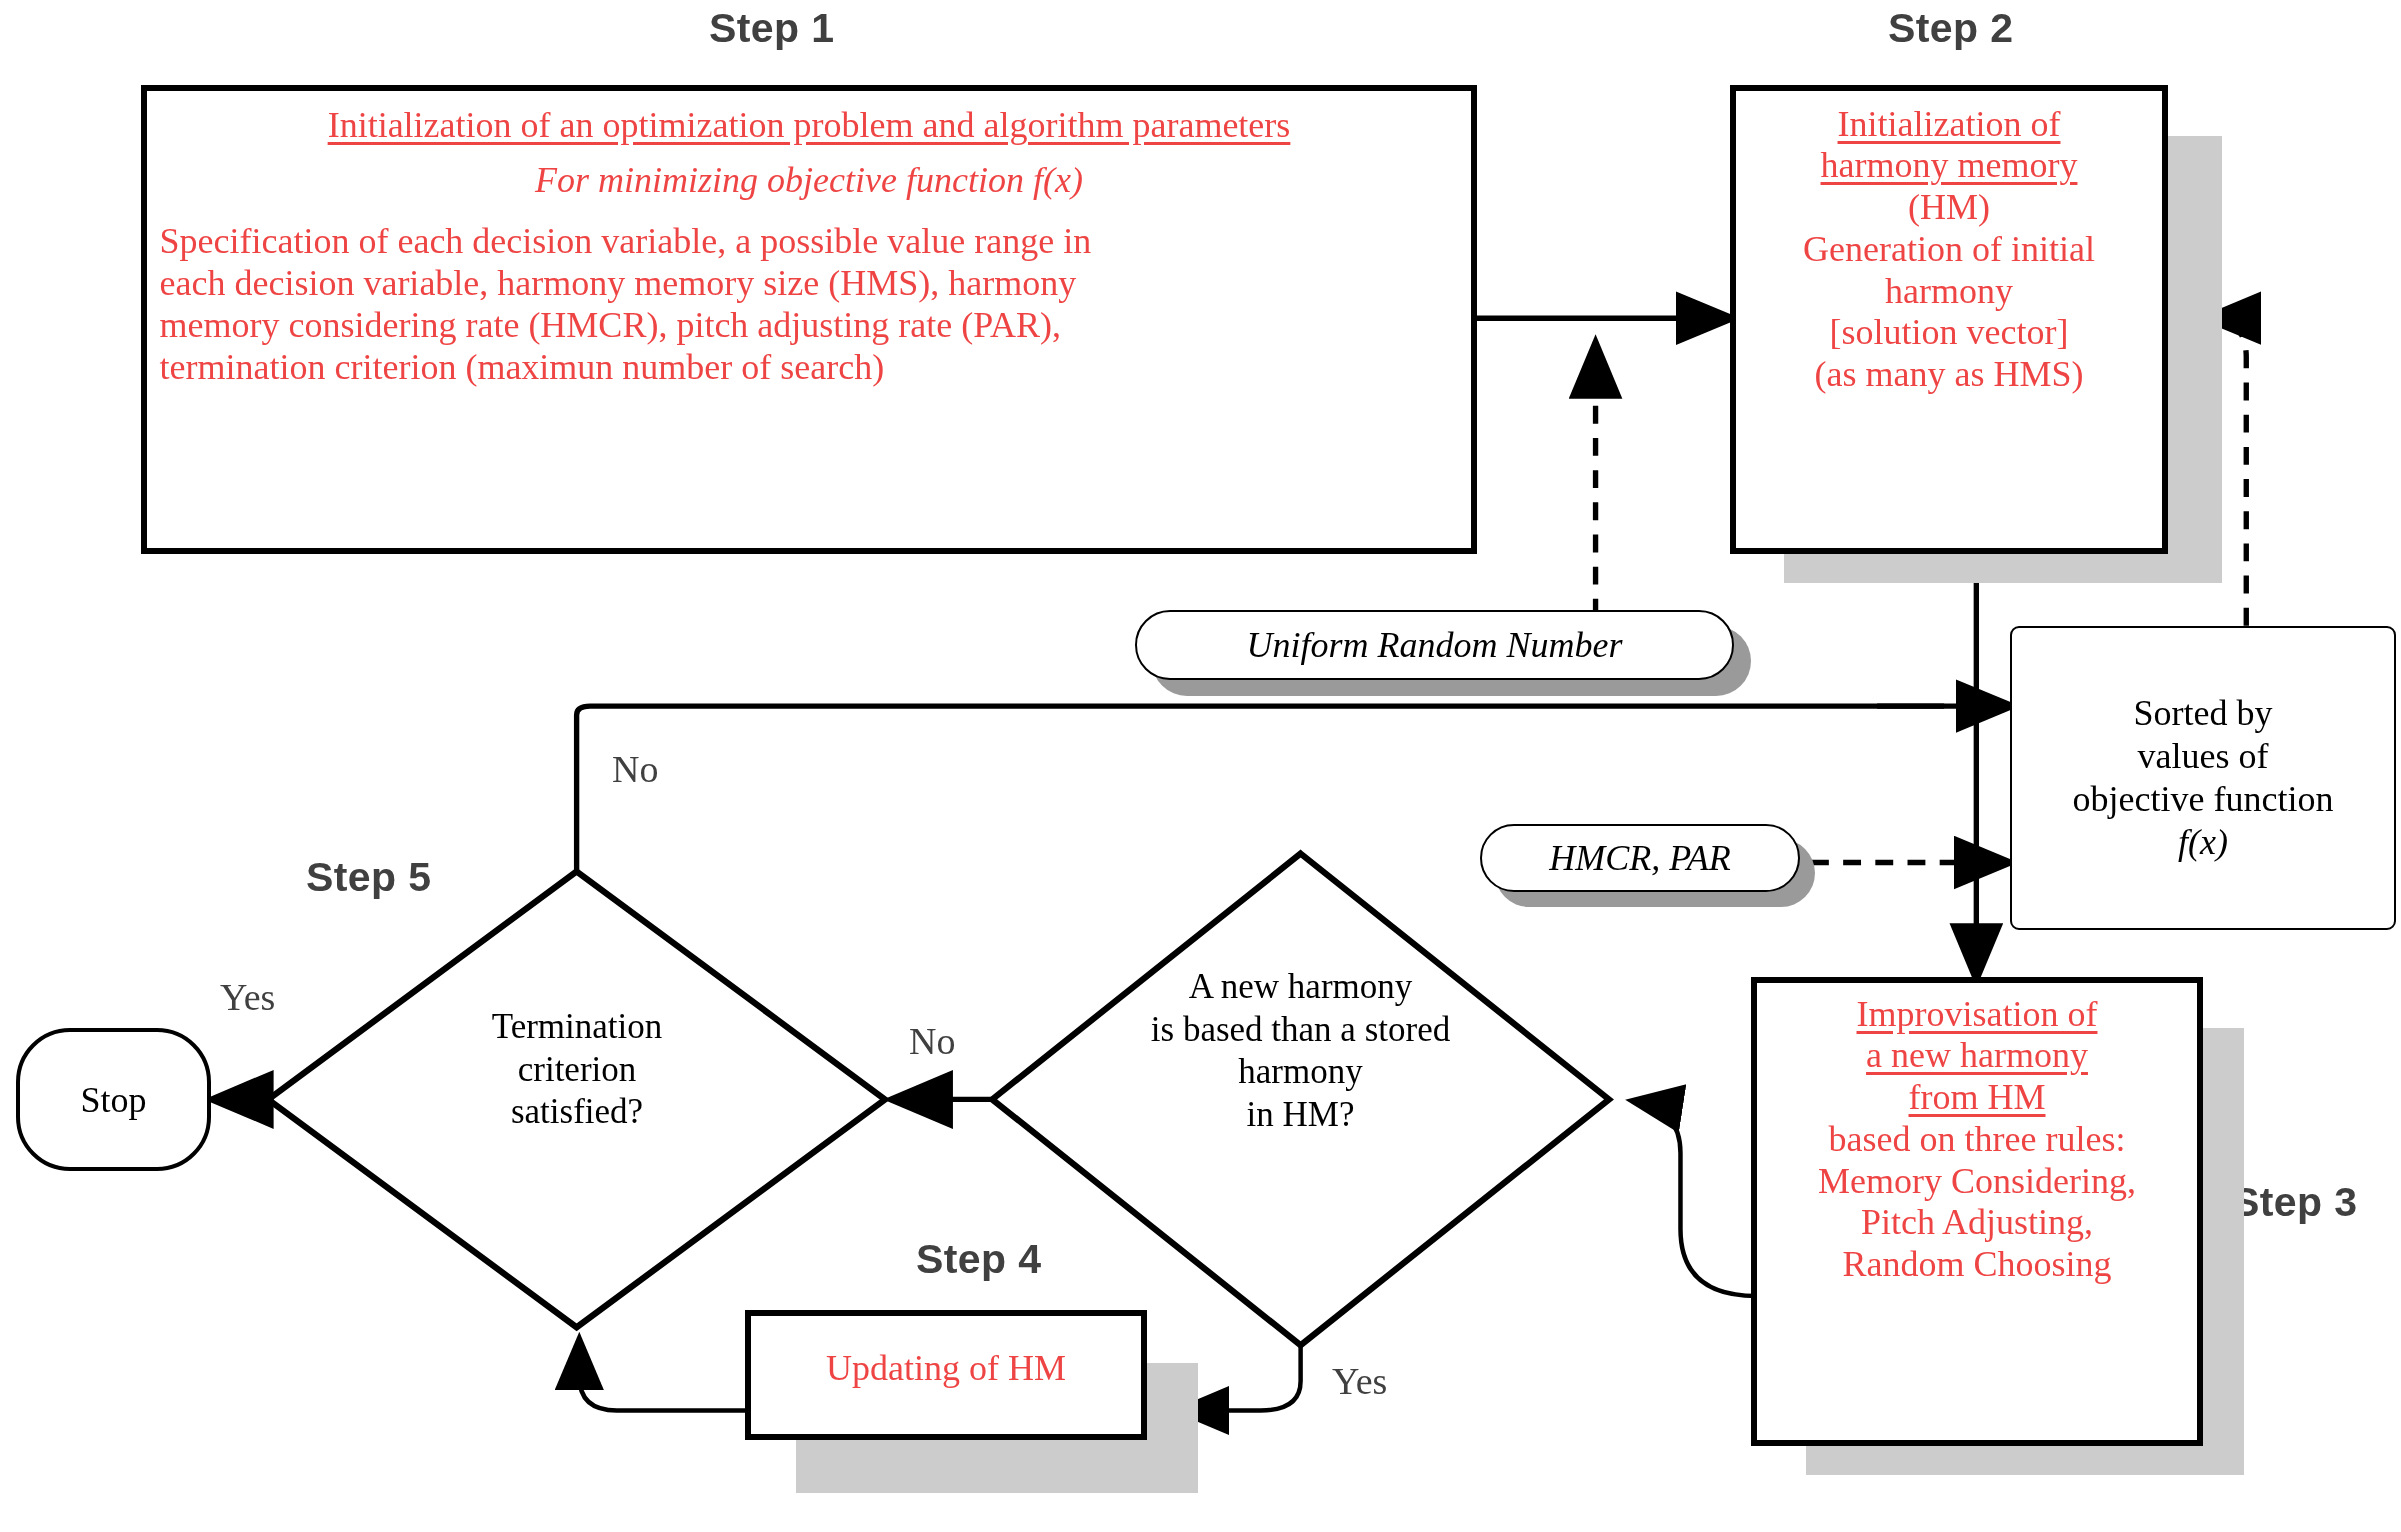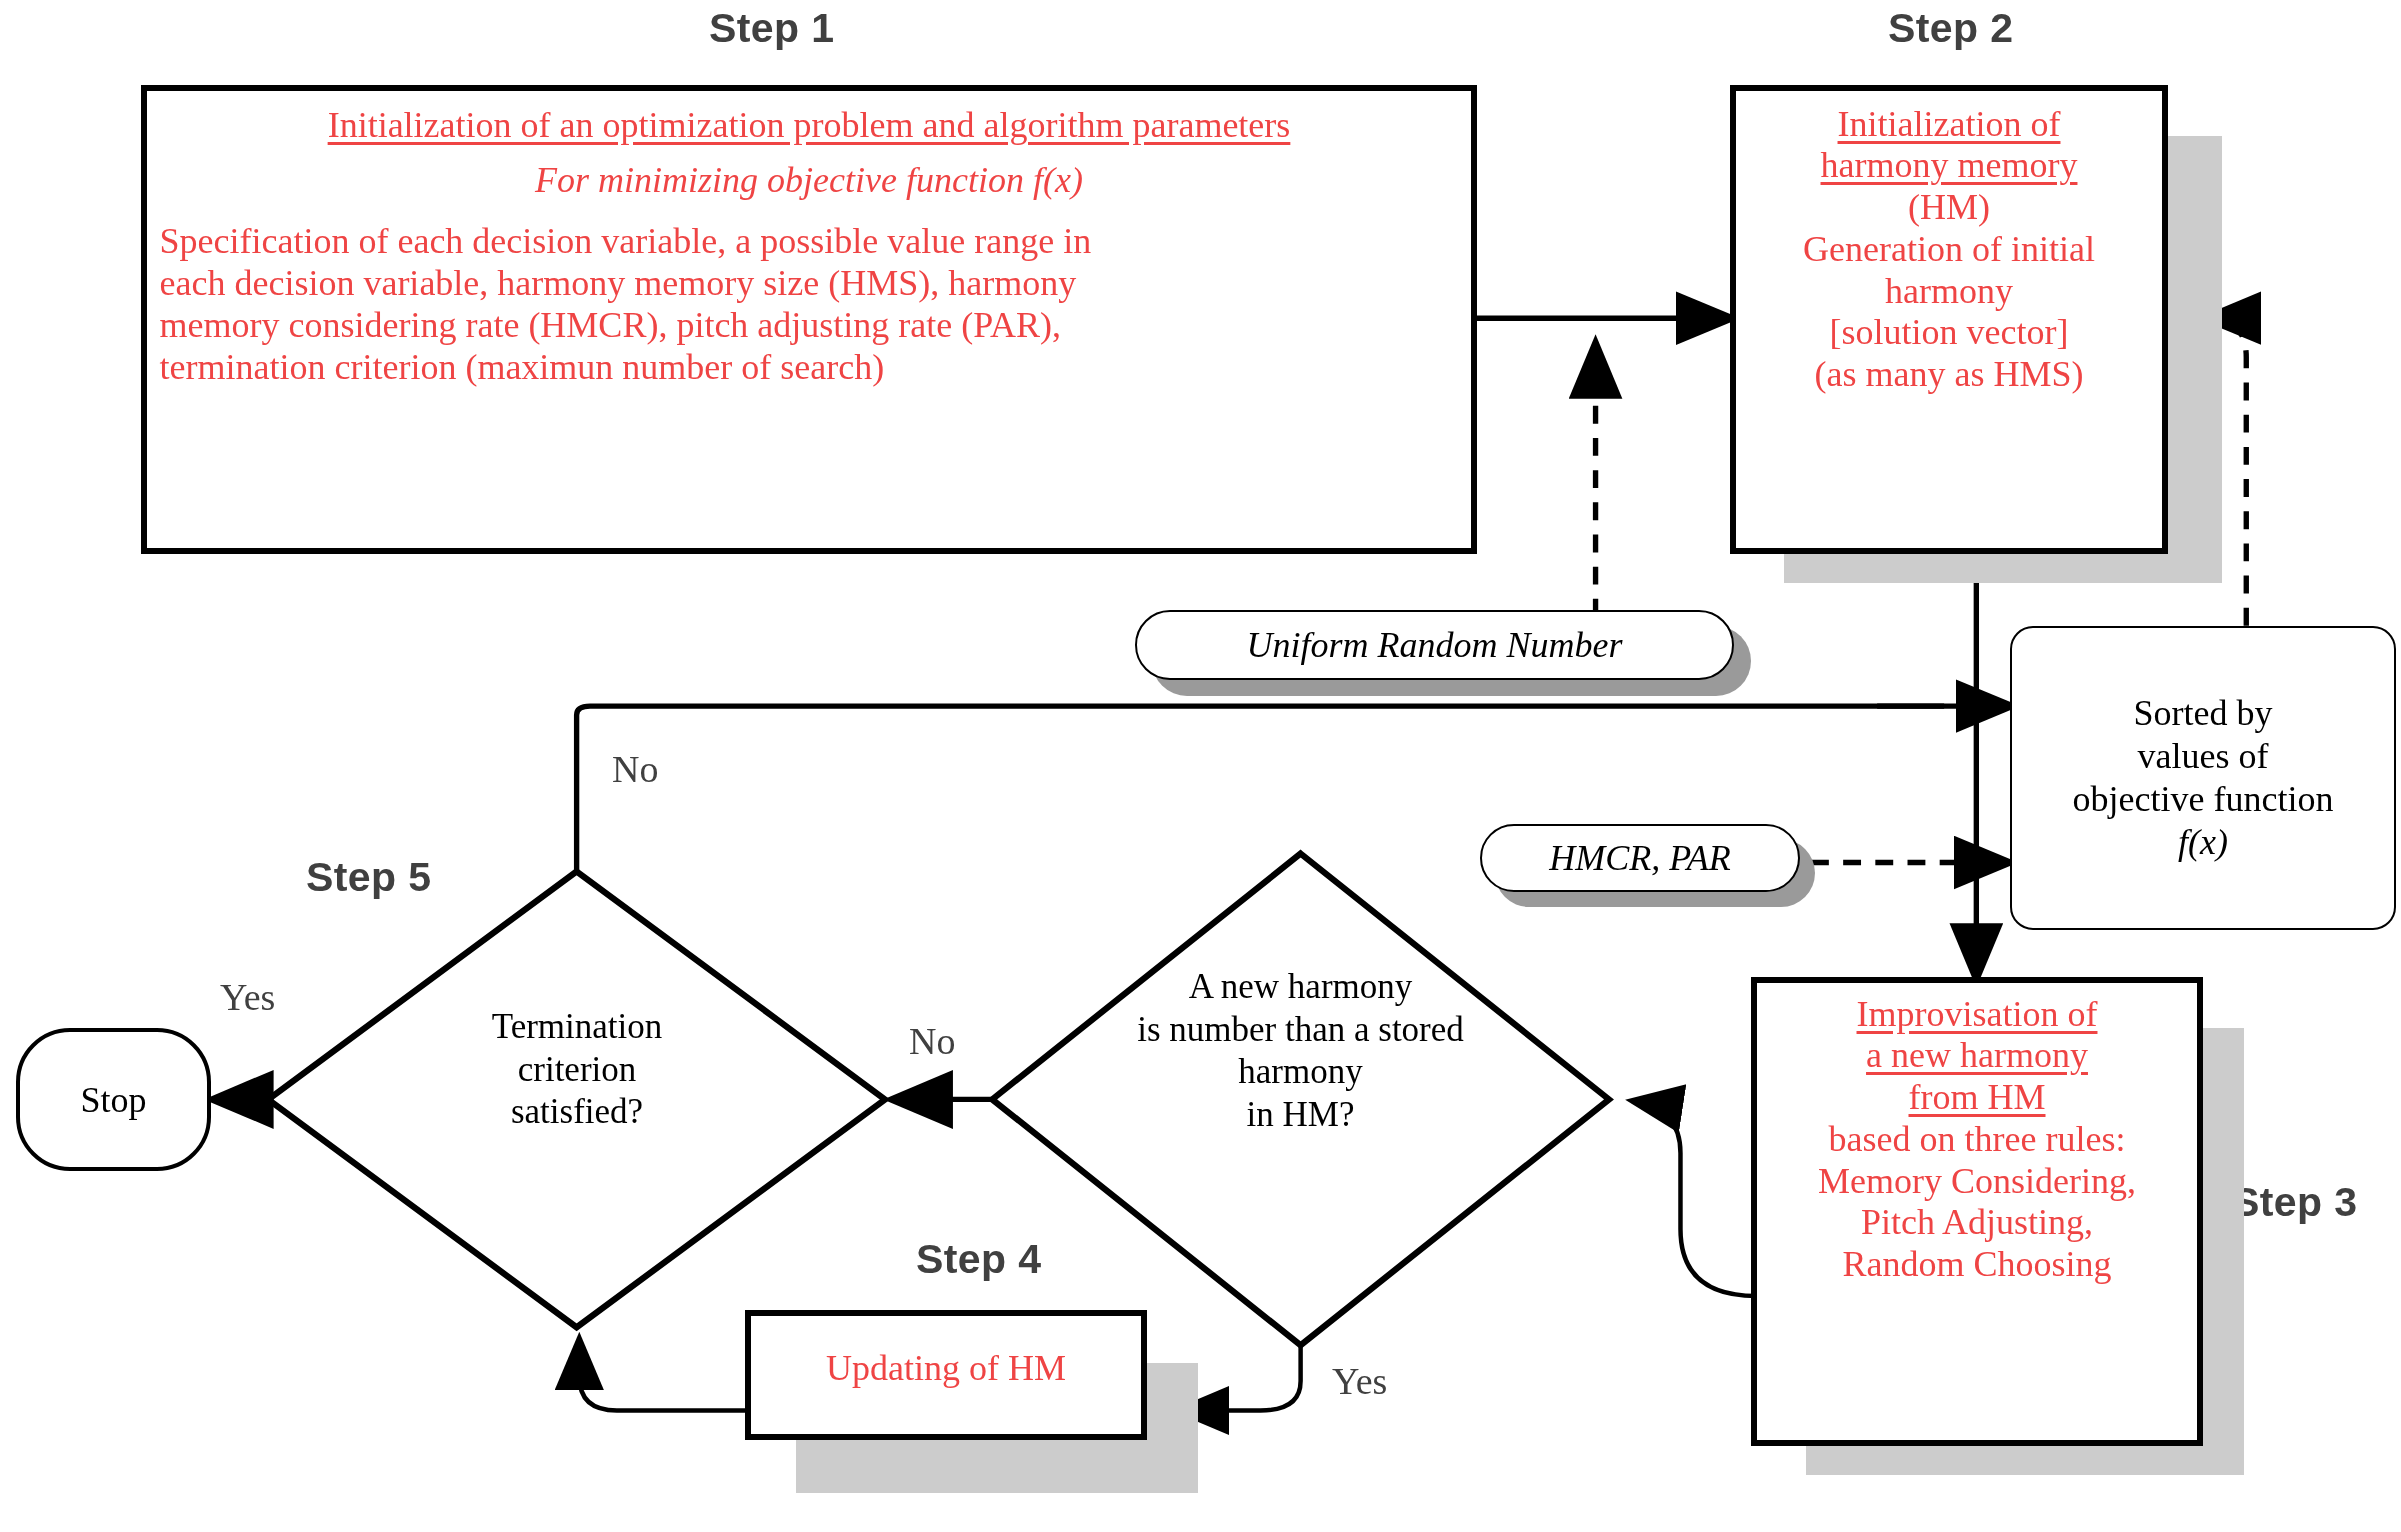--- a/index.html
+++ b/index.html
@@ -84,21 +84,21 @@
     background: #9a9a9a;
     border-radius: 893px;
     z-index: 3;
   }
 
   
   .rrect {
     position: absolute;
     background: #ffffff;
     border: 2.7px solid #000000;
-    border-radius: 23px;
+    border-radius: 9px;
     box-sizing: border-box;
     display: flex;
     align-items: center;
     justify-content: center;
     text-align: center;
     font-size: 36px;
     line-height: 1.2;
     z-index: 6;
   }
 
@@ -242,21 +242,21 @@
       <div><span class="ul-title">from HM</span></div>
       <div>based on three rules:</div>
       <div>Memory Considering,</div>
       <div>Pitch Adjusting,</div>
       <div>Random Choosing</div>
     </div>
   </div>
 
   <div class="dia-text" style="left:1059px; top:966px; width:483px;">
     <div>A new harmony</div>
-    <div>is number than a stored</div>
+    <div>is based than a stored</div>
     <div>harmony</div>
     <div>in HM?</div>
   </div>
 
   <div class="dia-text" style="left:389px; top:1006px; width:376px;">
     <div>Termination</div>
     <div>criterion</div>
     <div>satisfied?</div>
   </div>
 

